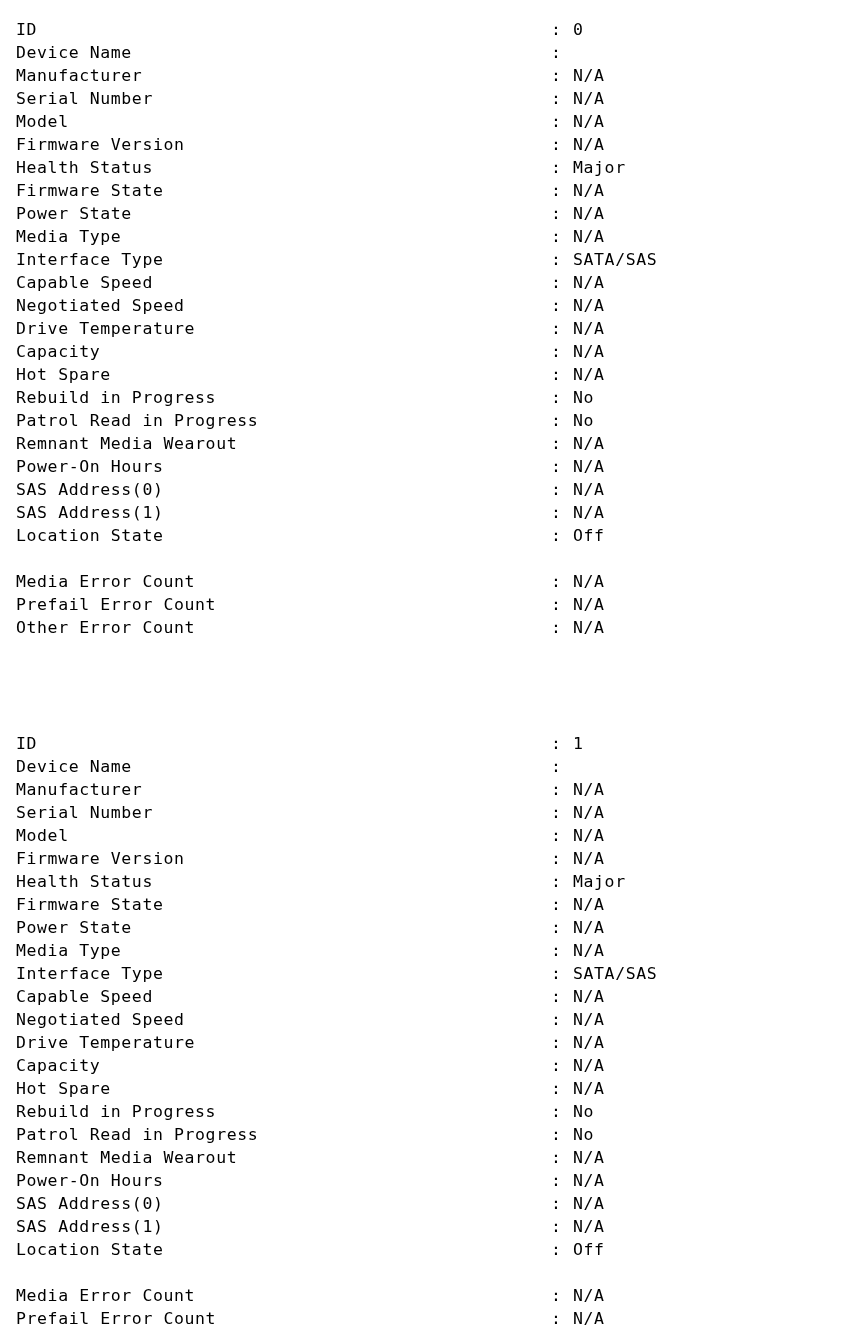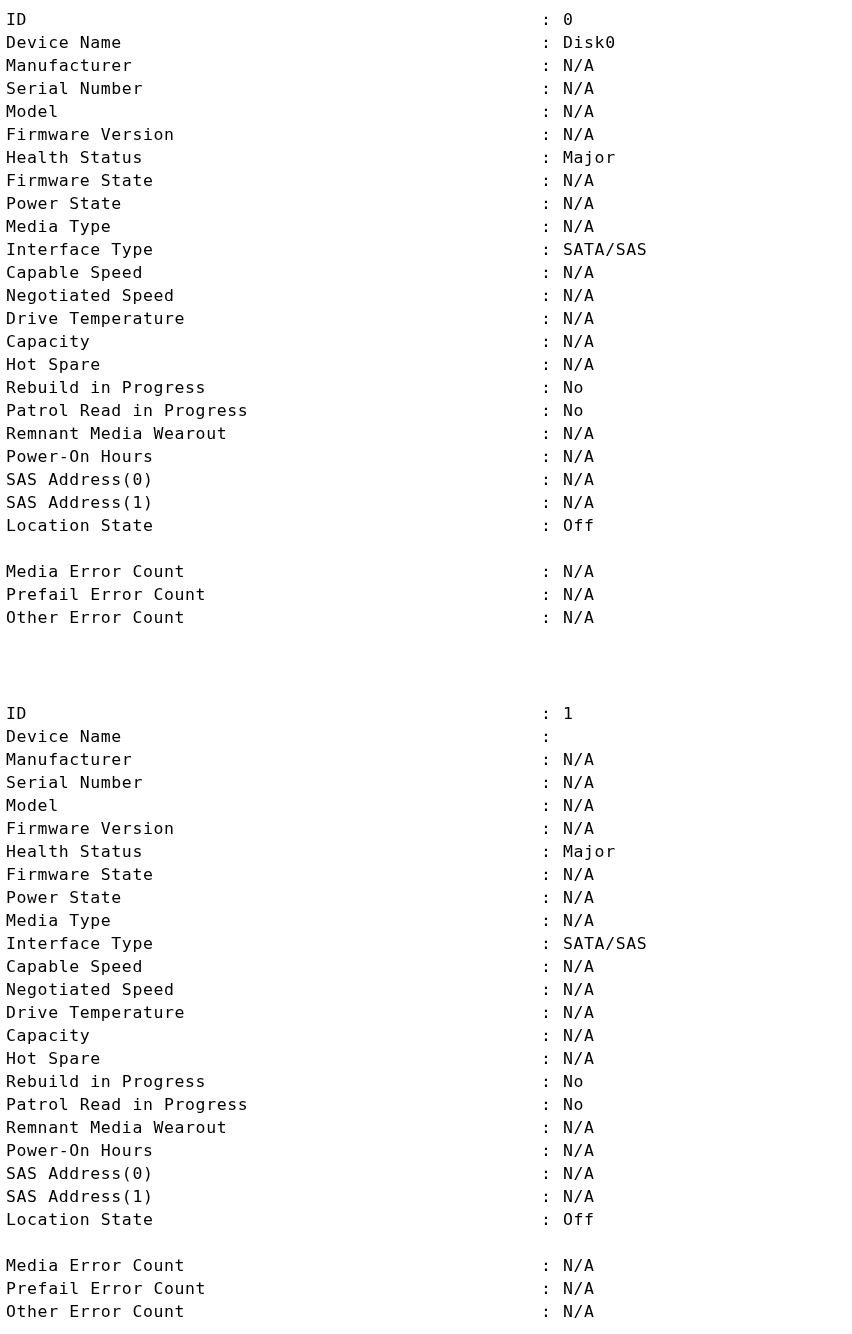--- a/index.html
+++ b/index.html
@@ -11,21 +11,21 @@
     width: 852px;
     height: 1334px;
     overflow: hidden;
     font-family: "DejaVu Sans Mono", "Liberation Mono", monospace;
     color: #000000;
   }
   #page {
     padding: 6px 0 0 4px;
   }
   .block {
-    margin: 2px;
+    margin: 12px;
   }
   .row {
     display: flex;
     align-items: baseline;
     height: 23px;
     line-height: 23px;
     font-size: 16.5px;
     letter-spacing: 0.6px;
     white-space: pre;
   }
@@ -55,21 +55,20 @@
   <div class="block">
     <div>
       <div class="row">
         <span class="key">ID</span>
         <span class="colon">:</span>
         <span class="val">0</span>
       </div>
       <div class="row">
         <span class="key">Device Name</span>
         <span class="colon">:</span>
-        <span class="val">Disk0</span>
       </div>
       <div class="row">
         <span class="key">Manufacturer</span>
         <span class="colon">:</span>
         <span class="val">N/A</span>
       </div>
       <div class="row">
         <span class="key">Serial Number</span>
         <span class="colon">:</span>
         <span class="val">N/A</span>

